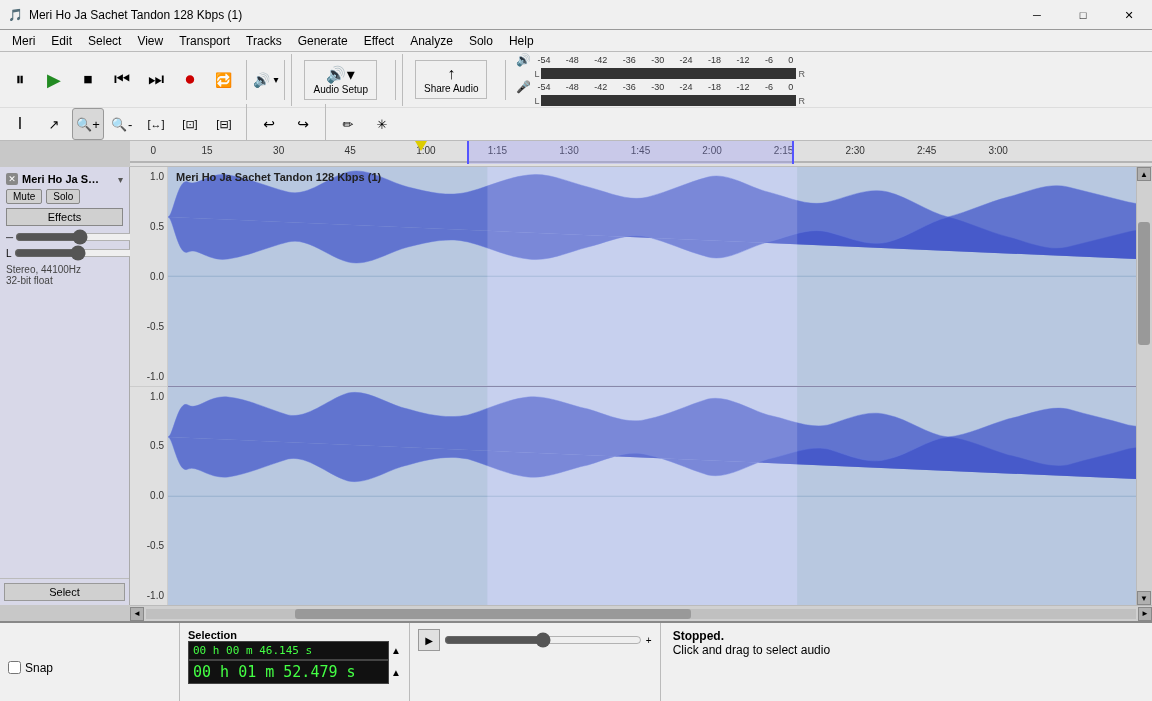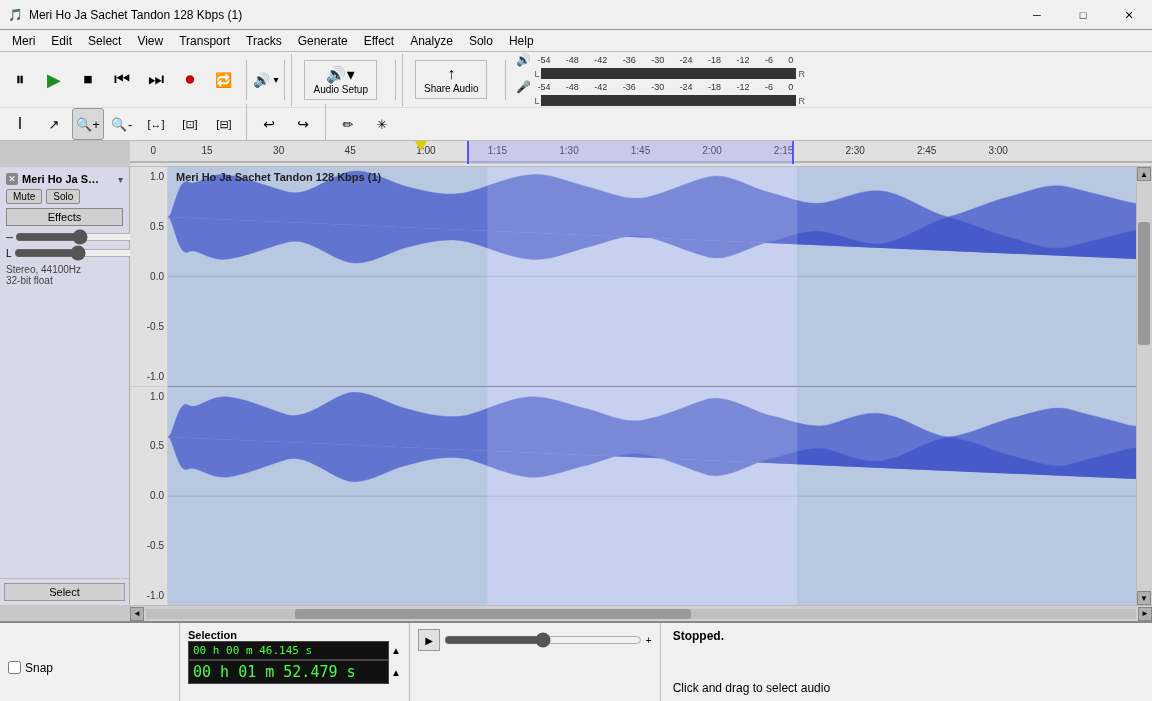--- a/index.html
+++ b/index.html
@@ -495,20 +495,20 @@
     </div>
 
     <div style="flex:1; padding:6px 8px; display:flex; flex-direction:column; gap:4px; background:#f0f0f0;">
       <div style="display:flex; align-items:center; gap:4px;">
         <button style="width:22px; height:22px; background:#e0e0e0; border:1px solid #999; cursor:pointer; font-size:10px;">▶</button>
         <input type="range" min="0" max="100" value="50" style="flex: 1 1 0%; accent-color: rgb(85, 85, 85);">
         <span style="font-size:10px;">+</span>
       </div>
     </div>
 
-    <div style="flex:2; padding:6px 12px; font-size:12px; display:flex; flex-direction:column; justify-content:space-between; background:#f0f0f0; border-left:1px solid #bbb;">
+    <div style="flex:2; padding:6px 12px; font-size:12px; display:flex; flex-direction:column; justify-content:flex-start; background:#f0f0f0; border-left:1px solid #bbb;">
       <div style="font-weight:bold;">Stopped.</div>
       <div>Click and drag to select audio</div>
     </div>
 
   </div>
 
 </div>
 
 </body></html>

